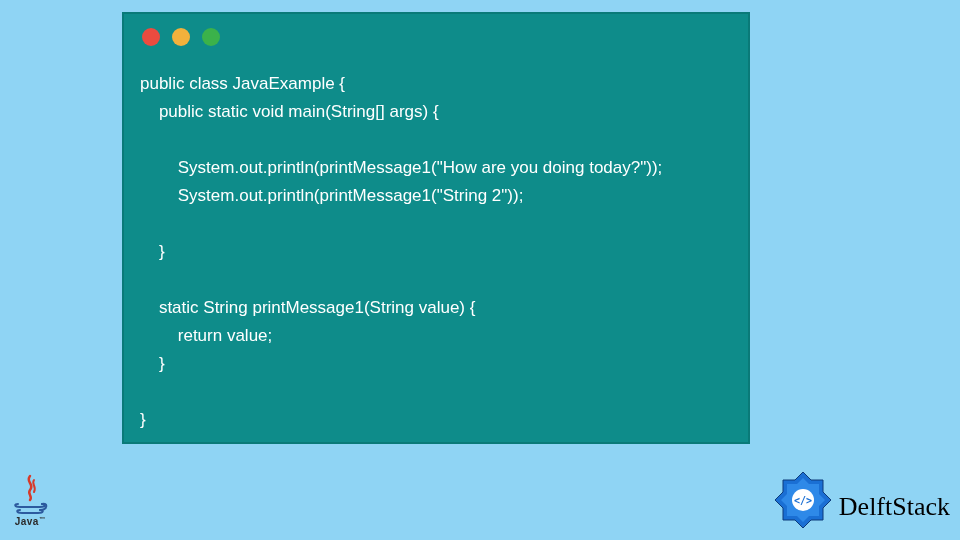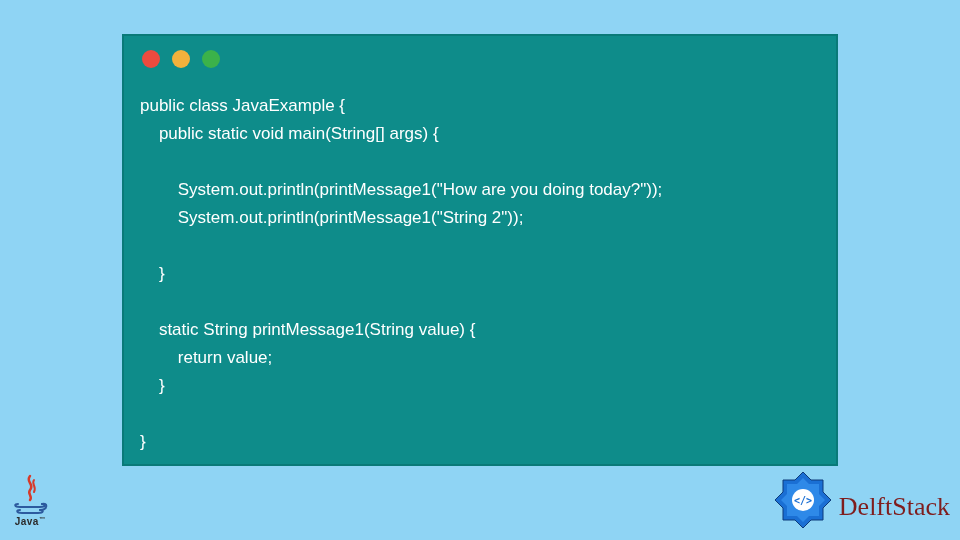--- a/index.html
+++ b/index.html
@@ -4,22 +4,22 @@
 <style>
   * { margin: 0; padding: 0; box-sizing: border-box; }
   body {
     width: 960px; height: 540px;
     background: #8fd4f4;
     font-family: Arial, Helvetica, sans-serif;
     position: relative; overflow: hidden;
   }
   .code-window {
     position: absolute;
-    top: 34px; left: 122px;
-    width: 716px; height: 432px;
+    top: 12px; left: 122px;
+    width: 628px; height: 432px;
     background: #0e8c8a;
     border: 2px solid #0a7a78;
   }
   .traffic-lights {
     position: absolute; top: 14px; left: 18px;
     display: flex; gap: 12px;
   }
   .dot { width: 18px; height: 18px; border-radius: 50%; }
   .dot.red { background: #ec4b3f; }
   .dot.yellow { background: #f2b13c; }
@@ -38,21 +38,21 @@
   }
   .java-logo svg { width: 40px; height: 42px; }
   .java-text { font-size: 10px; color: #2b2b2b; font-weight: bold; letter-spacing: 0.5px; }
   .java-tm { font-size: 6px; vertical-align: super; }
   .delftstack {
     position: absolute; right: 10px; bottom: 10px;
     display: flex; align-items: center; gap: 6px;
   }
   .delft-seal { width: 60px; height: 60px; }
   .delft-text {
-    font-size: 26px; color: #7f1d1d; font-weight: 500;
+    font-size: 26px; color: #000000; font-weight: 500;
     font-family: Georgia, serif;
     margin-top: 13px;
   }
 </style>
 </head>
 <body>
 
 <div class="code-window">
   <div class="traffic-lights">
     <div class="dot red"></div>

